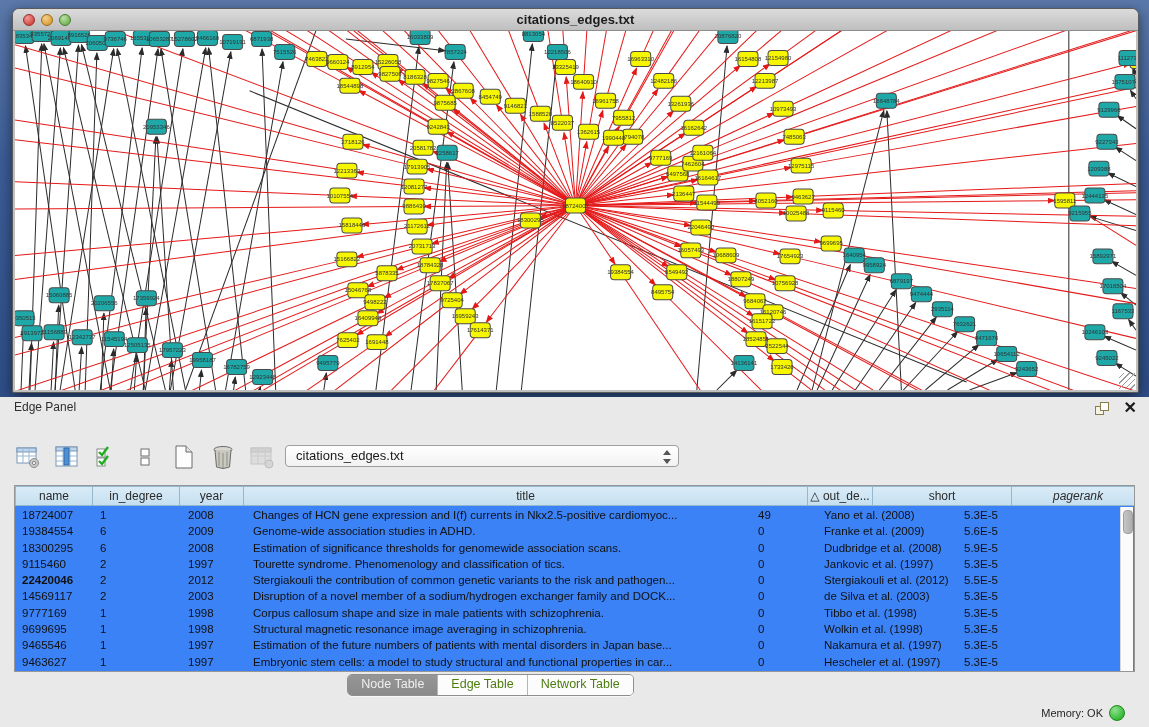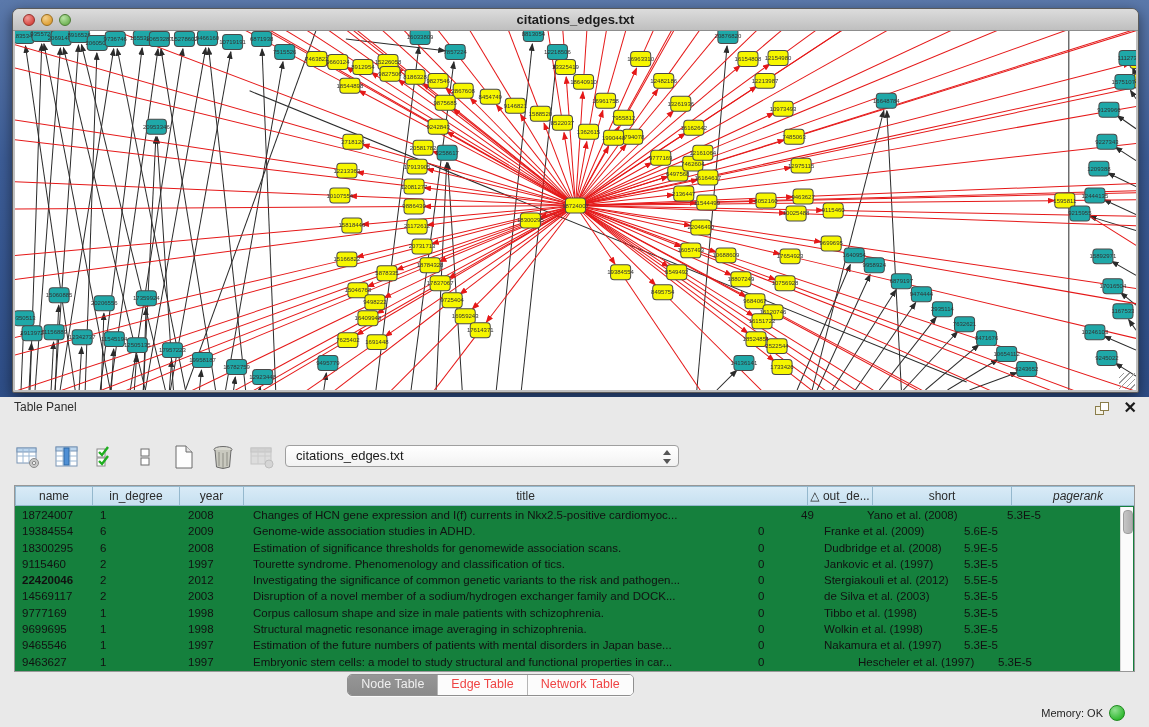--- a/index.html
+++ b/index.html
@@ -41,38 +41,38 @@
   .tselect{position:absolute;left:285px;top:48px;width:394px;height:22px;box-sizing:border-box;
            background:linear-gradient(#ffffff,#f2f2f2);border:1px solid #9f9f9f;border-radius:4px;
            font-size:13px;color:#1a1a1a;line-height:20px;padding:0 24px 0 10px;}
   .sel-arrows{position:absolute;right:7px;top:3px;width:9px;height:16px;}
   .sel-arrows .up{position:absolute;left:1px;top:1px;width:0;height:0;
      border-left:4px solid transparent;border-right:4px solid transparent;border-bottom:5px solid #555;}
   .sel-arrows .dn{position:absolute;left:1px;bottom:1px;width:0;height:0;
      border-left:4px solid transparent;border-right:4px solid transparent;border-top:5px solid #555;}
 
   .table-wrap{position:absolute;left:14px;top:88px;width:1121px;height:187px;box-sizing:border-box;
-              background:#15803d;border:1px solid #979797;overflow:hidden;}
+              background:#3b82f6;border:1px solid #979797;overflow:hidden;}
   .thead{position:absolute;left:0;top:0;height:20px;display:flex;}
   .hcell{box-sizing:border-box;height:20px;background:linear-gradient(#d9ebf7,#c6e0f0);
          border:1px solid #94b8cd;border-right:1px solid #ffffff;margin-right:-1px;
          font-size:12px;color:#2b2b2b;text-align:center;line-height:18px;
          overflow:hidden;white-space:nowrap;}
   .tbody{position:absolute;left:0;top:21px;}
   .trow{display:flex;height:16.3px;}
   .tcell{box-sizing:border-box;padding:0 7px;font-size:11.5px;color:#111;line-height:16px;
          overflow:hidden;white-space:nowrap;text-overflow:clip;}
   .vscroll{position:absolute;right:1px;top:21px;width:12px;height:164px;background:#fbfbfb;border-left:1px solid #d8d8d8;}
   .vthumb{position:absolute;left:1.5px;top:3px;width:8px;height:22px;border-radius:4px;
           background:linear-gradient(90deg,#c6c6c6,#adadad);border:1px solid #9e9e9e;}
 
   .tabs-bar{position:absolute;left:0;top:277px;width:981px;height:24px;display:flex;justify-content:center;text-align:right;}
   .segwrap{display:flex;height:20px;border:1px solid #8f8f8f;border-radius:5px;overflow:hidden;
            box-shadow:0 1px 0 rgba(255,255,255,.7);}
-  .seg{padding:0 13px;font-size:12.5px;line-height:19px;background:#fcfcfc;color:#ef4444;
+  .seg{padding:0 13px;font-size:12.5px;line-height:19px;background:#fcfcfc;color:#4d7c0f;
        border-left:1px solid #b5b5b5;}
   .seg:first-child{border-left:none;}
   .seg.active{background:linear-gradient(#969696,#8a8a8a);color:#efefef;}
 
   .status-bar{position:absolute;left:0;top:303px;width:1149px;height:27px;}
   .mem-label{position:absolute;right:46px;top:7px;font-size:11px;color:#1f1f1f;}
   .mem-dot{position:absolute;right:24px;top:5px;width:14px;height:14px;border-radius:50%;
            background:radial-gradient(circle at 35% 30%,#90e090,#2fb82f 75%);border:1px solid #1f8a1f;}
 
   
@@ -629,21 +629,21 @@
         </svg>
       <div class="resize-grip"></div>
     </div>
   </div>
 </div>
 
 <div class="divider-grip"></div>
 
 <div class="table-panel">
   <div class="panel-header">
-    <span class="panel-title">Table Panel</span>
+    <span class="panel-title">Edge Panel</span>
     <span class="panel-float">
         <span class="sq1"></span>
         <span class="sq2"></span>
       </span>
     <span class="panel-close">✕</span>
   </div>
 
   <div class="toolbar">
     <span class="tbtn">
       <svg class="mini" width="26" height="26">
@@ -717,21 +717,21 @@
         <div class="hcell" style="width: 66px;">△ out_de...</div>
         <div class="hcell" style="width: 140px;">short</div>
         <div class="hcell" style="width: 134px; font-style: italic;">pagerank</div>
       </div>
     <div class="tbody">
         <div class="trow">
           <div class="tcell" style="width: 78px;">18724007</div>
           <div class="tcell" style="width: 88px;">1</div>
           <div class="tcell" style="width: 65px;">2008</div>
           <div class="tcell" style="width: 505px;">Changes of HCN gene expression and I(f) currents in Nkx2.5-positive cardiomyoc...</div>
-          <div class="tcell" style="width: 66px; margin-left: 43px;">49</div>
+          <div class="tcell" style="width: 66px;">49</div>
           <div class="tcell" style="width: 140px;">Yano et al. (2008)</div>
           <div class="tcell" style="width: 134px;">5.3E-5</div>
         </div>
         <div class="trow">
           <div class="tcell" style="width: 78px;">19384554</div>
           <div class="tcell" style="width: 88px;">6</div>
           <div class="tcell" style="width: 65px;">2009</div>
           <div class="tcell" style="width: 505px;">Genome-wide association studies in ADHD.</div>
           <div class="tcell" style="width: 66px;">0</div>
           <div class="tcell" style="width: 140px;">Franke et al. (2009)</div>
@@ -752,21 +752,21 @@
           <div class="tcell" style="width: 65px;">1997</div>
           <div class="tcell" style="width: 505px;">Tourette syndrome. Phenomenology and classification of tics.</div>
           <div class="tcell" style="width: 66px;">0</div>
           <div class="tcell" style="width: 140px;">Jankovic et al. (1997)</div>
           <div class="tcell" style="width: 134px;">5.3E-5</div>
         </div>
         <div class="trow">
           <div class="tcell" style="width: 78px; font-weight: bold;">22420046</div>
           <div class="tcell" style="width: 88px;">2</div>
           <div class="tcell" style="width: 65px;">2012</div>
-          <div class="tcell" style="width: 505px;">Investigating the significance of common genetic variants to the risk and pathogen...</div>
+          <div class="tcell" style="width: 505px;">Stergiakouli the contribution of common genetic variants to the risk and pathogen...</div>
           <div class="tcell" style="width: 66px;">0</div>
           <div class="tcell" style="width: 140px;">Stergiakouli et al. (2012)</div>
           <div class="tcell" style="width: 134px;">5.5E-5</div>
         </div>
         <div class="trow">
           <div class="tcell" style="width: 78px;">14569117</div>
           <div class="tcell" style="width: 88px;">2</div>
           <div class="tcell" style="width: 65px;">2003</div>
           <div class="tcell" style="width: 505px;">Disruption of a novel member of a sodium/hydrogen exchanger family and DOCK...</div>
           <div class="tcell" style="width: 66px;">0</div>
@@ -799,21 +799,21 @@
           <div class="tcell" style="width: 66px;">0</div>
           <div class="tcell" style="width: 140px;">Nakamura et al. (1997)</div>
           <div class="tcell" style="width: 134px;">5.3E-5</div>
         </div>
         <div class="trow">
           <div class="tcell" style="width: 78px;">9463627</div>
           <div class="tcell" style="width: 88px;">1</div>
           <div class="tcell" style="width: 65px;">1997</div>
           <div class="tcell" style="width: 505px;">Embryonic stem cells: a model to study structural and functional properties in car...</div>
           <div class="tcell" style="width: 66px;">0</div>
-          <div class="tcell" style="width: 140px; margin-left: 34px;">Hescheler et al. (1997)</div>
+          <div class="tcell" style="width: 140px;">Hescheler et al. (1997)</div>
           <div class="tcell" style="width: 134px;">5.3E-5</div>
         </div>
       </div>
     <div class="vscroll">
       <div class="vthumb"></div>
     </div>
   </div>
 
   <div class="tabs-bar">
     <div class="segwrap">

